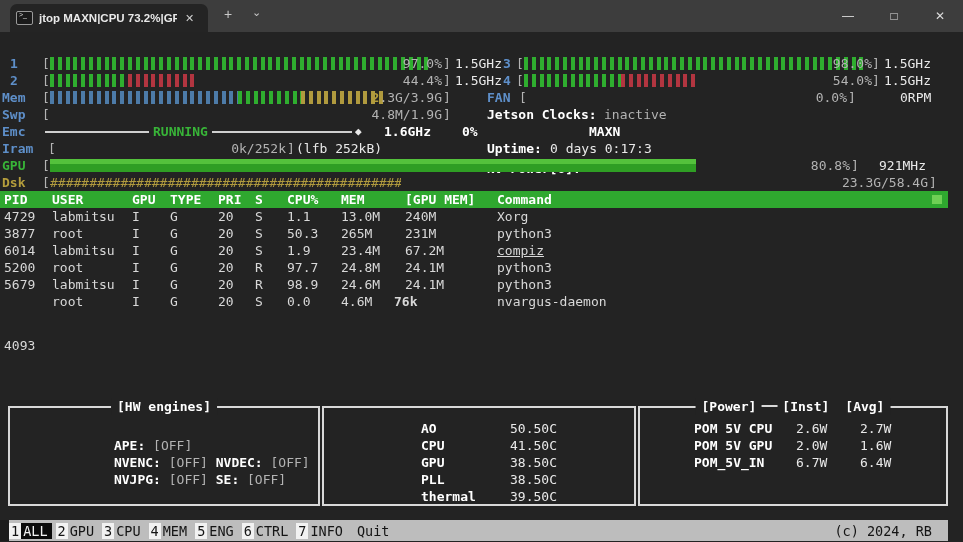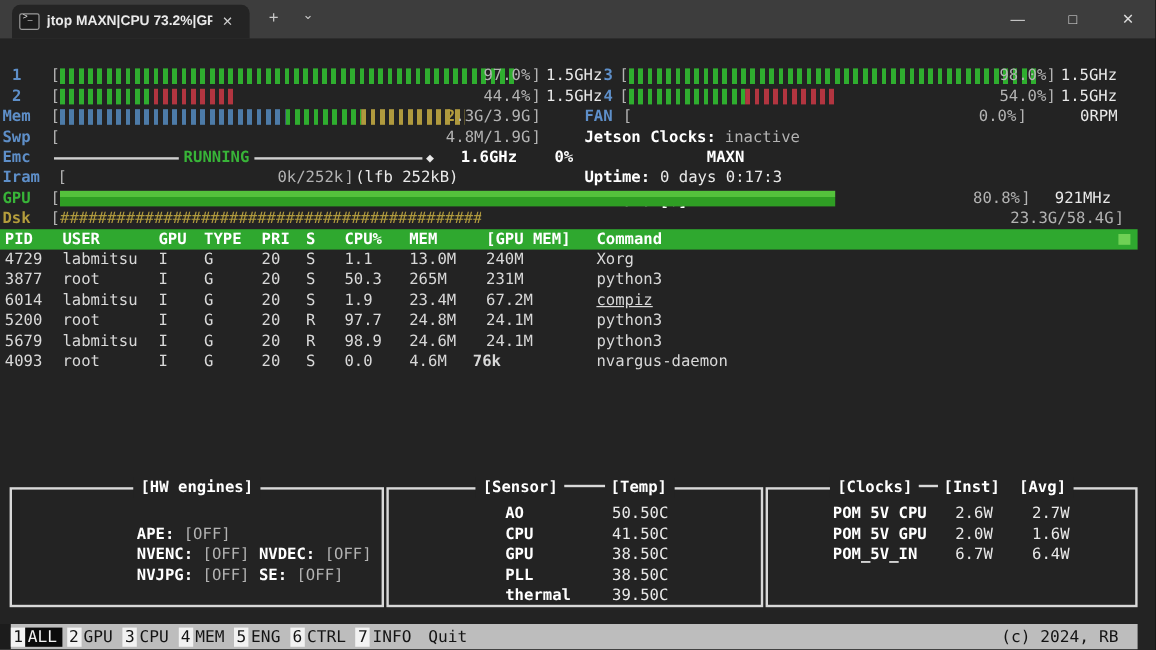--- a/index.html
+++ b/index.html
@@ -266,21 +266,21 @@
     <span class="a" style="left:132px;">I</span>
     <span class="a" style="left:170px;">G</span>
     <span class="a" style="left:218px;">20</span>
     <span class="a" style="left:255px;">R</span>
     <span class="a" style="left:287px;">98.9</span>
     <span class="a" style="left:341px;">24.6M</span>
     <span class="a" style="left:405px;">24.1M</span>
     <span class="a" style="left:497px;">python3</span>
   </div>
   <div class="r prow" style="top:293px;">
-    <span class="a" style="left:4px;">4093</span>
+    <span class="a" style="left:4px;margin-top:44px;">4093</span>
     <span class="a" style="left:52px;">root</span>
     <span class="a" style="left:132px;">I</span>
     <span class="a" style="left:170px;">G</span>
     <span class="a" style="left:218px;">20</span>
     <span class="a" style="left:255px;">S</span>
     <span class="a" style="left:287px;">0.0</span>
     <span class="a" style="left:341px;">4.6M</span>
     <span class="a" style="left:394px;font-weight:bold;">76k</span>
     <span class="a" style="left:497px;">nvargus-daemon</span>
   </div>
@@ -292,35 +292,34 @@
     </div>
     <div class="pl" style="left:57px;top:29px;">
       <span class="wb">NVENC:</span> <span class="g">[OFF]</span> <span class="wb">NVDEC:</span> <span class="g">[OFF]</span>
     </div>
     <div class="pl" style="left:57px;top:46px;">
       <span class="wb">NVJPG:</span> <span class="g">[OFF]</span> <span class="wb">SE:</span> <span class="g">[OFF]</span>
     </div>
   </div>
 
   <div class="panel" style="left:322px;width:314px;">
-    <span class="legend"><span class="wb">[Sensor]</span><span class="legline" style="width:34px;"></span><span class="wb">[Temp]</span></span>
     <div class="pl" style="left:97px;top:12px;"><span class="wb">AO</span></div>
     <div class="pl" style="left:186px;top:12px;"><span class="w">50.50C</span></div>
     <div class="pl" style="left:97px;top:29px;"><span class="wb">CPU</span></div>
     <div class="pl" style="left:186px;top:29px;"><span class="w">41.50C</span></div>
     <div class="pl" style="left:97px;top:46px;"><span class="wb">GPU</span></div>
     <div class="pl" style="left:186px;top:46px;"><span class="w">38.50C</span></div>
     <div class="pl" style="left:97px;top:63px;"><span class="wb">PLL</span></div>
     <div class="pl" style="left:186px;top:63px;"><span class="w">38.50C</span></div>
     <div class="pl" style="left:97px;top:80px;"><span class="wb">thermal</span></div>
     <div class="pl" style="left:186px;top:80px;"><span class="w">39.50C</span></div>
   </div>
 
   <div class="panel" style="left:638px;width:310px;">
-    <span class="legend"><span class="wb">[Clocks]</span><span class="legline" style="width:16px;"></span><span class="wb">[Inst]</span><span class="wb" style="margin-left:16px;">[Avg]</span></span>
+    <span class="legend"><span class="wb">[Power]</span><span class="legline" style="width:16px;"></span><span class="wb">[Inst]</span><span class="wb" style="margin-left:16px;">[Avg]</span></span>
     <div class="pl" style="left:54px;top:12px;"><span class="wb">POM 5V CPU</span></div>
     <div class="pl" style="left:156px;top:12px;"><span class="w">2.6W</span></div>
     <div class="pl" style="left:220px;top:12px;"><span class="w">2.7W</span></div>
     <div class="pl" style="left:54px;top:29px;"><span class="wb">POM 5V GPU</span></div>
     <div class="pl" style="left:156px;top:29px;"><span class="w">2.0W</span></div>
     <div class="pl" style="left:220px;top:29px;"><span class="w">1.6W</span></div>
     <div class="pl" style="left:54px;top:46px;"><span class="wb">POM_5V_IN</span></div>
     <div class="pl" style="left:156px;top:46px;"><span class="w">6.7W</span></div>
     <div class="pl" style="left:220px;top:46px;"><span class="w">6.4W</span></div>
   </div>

